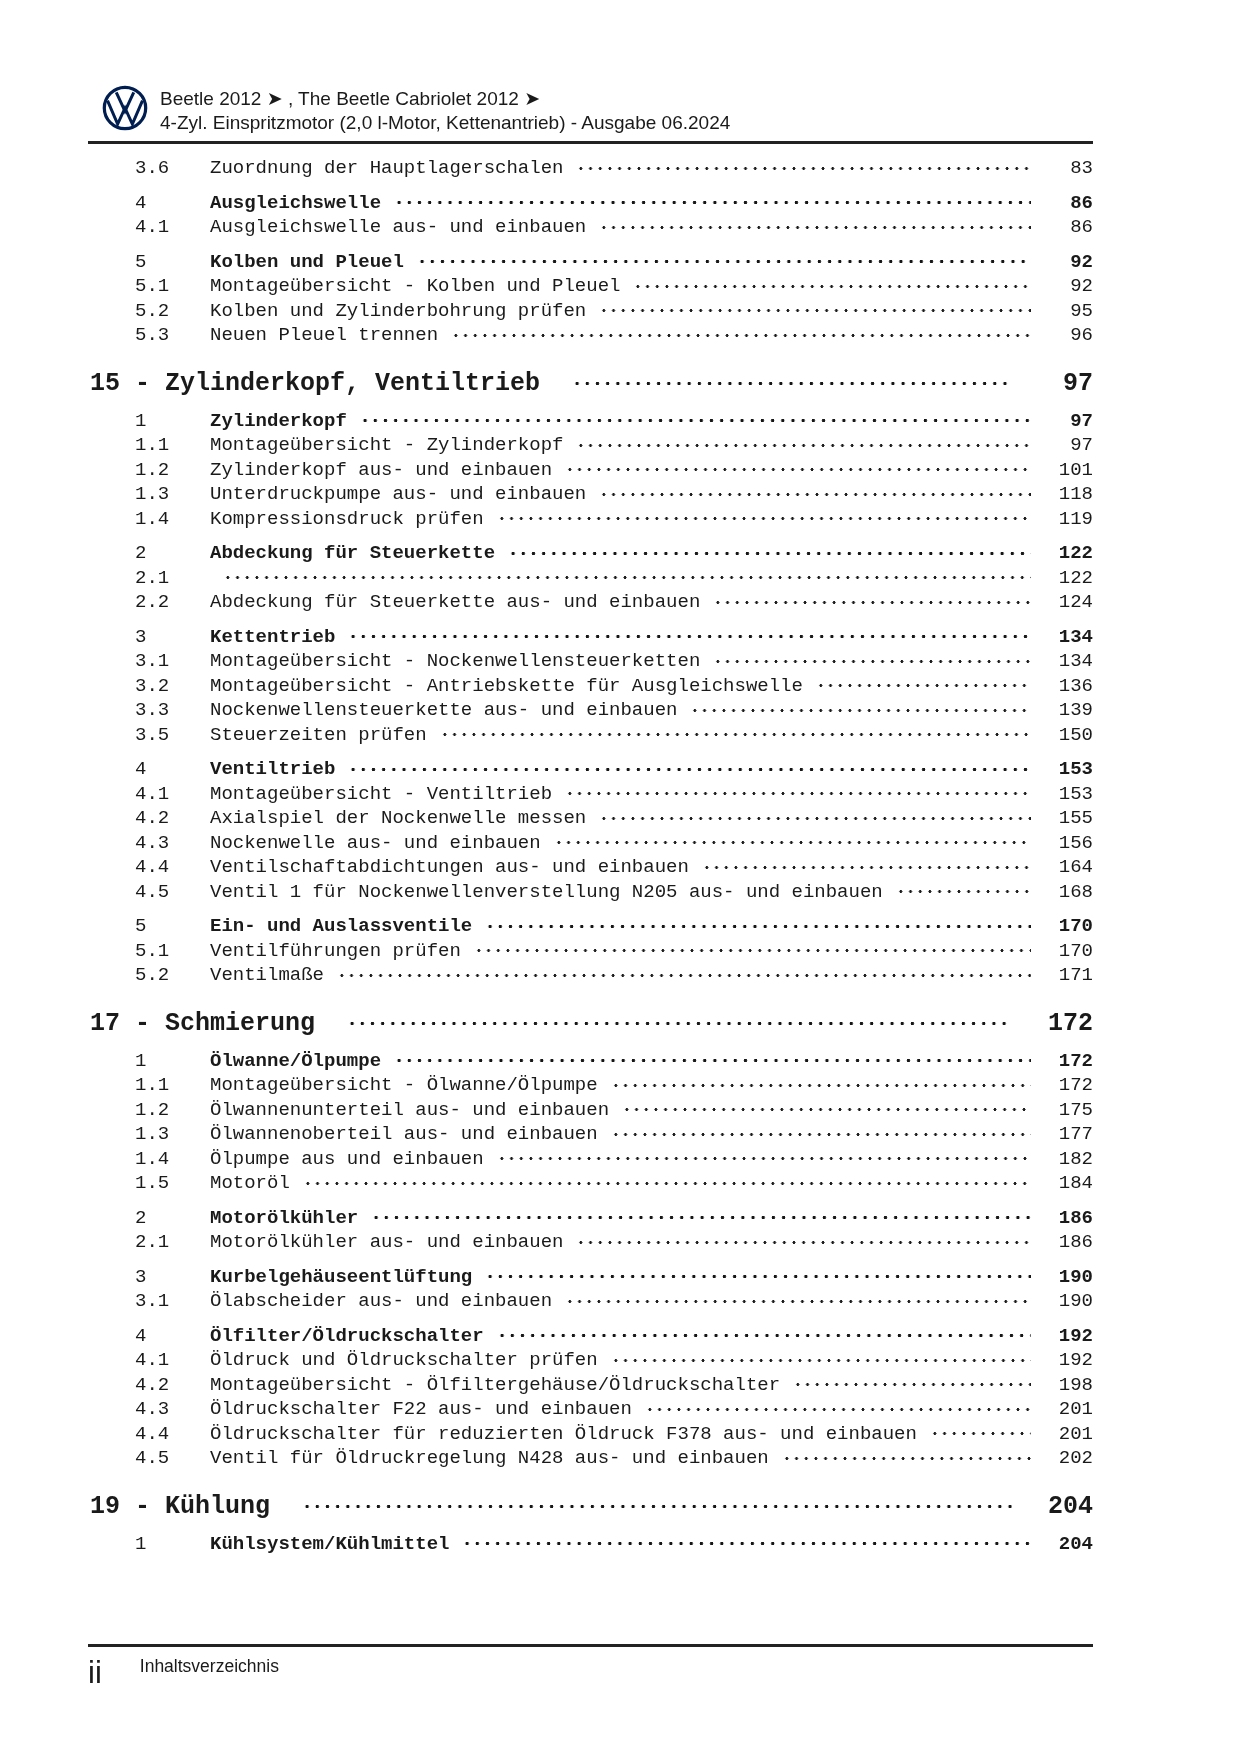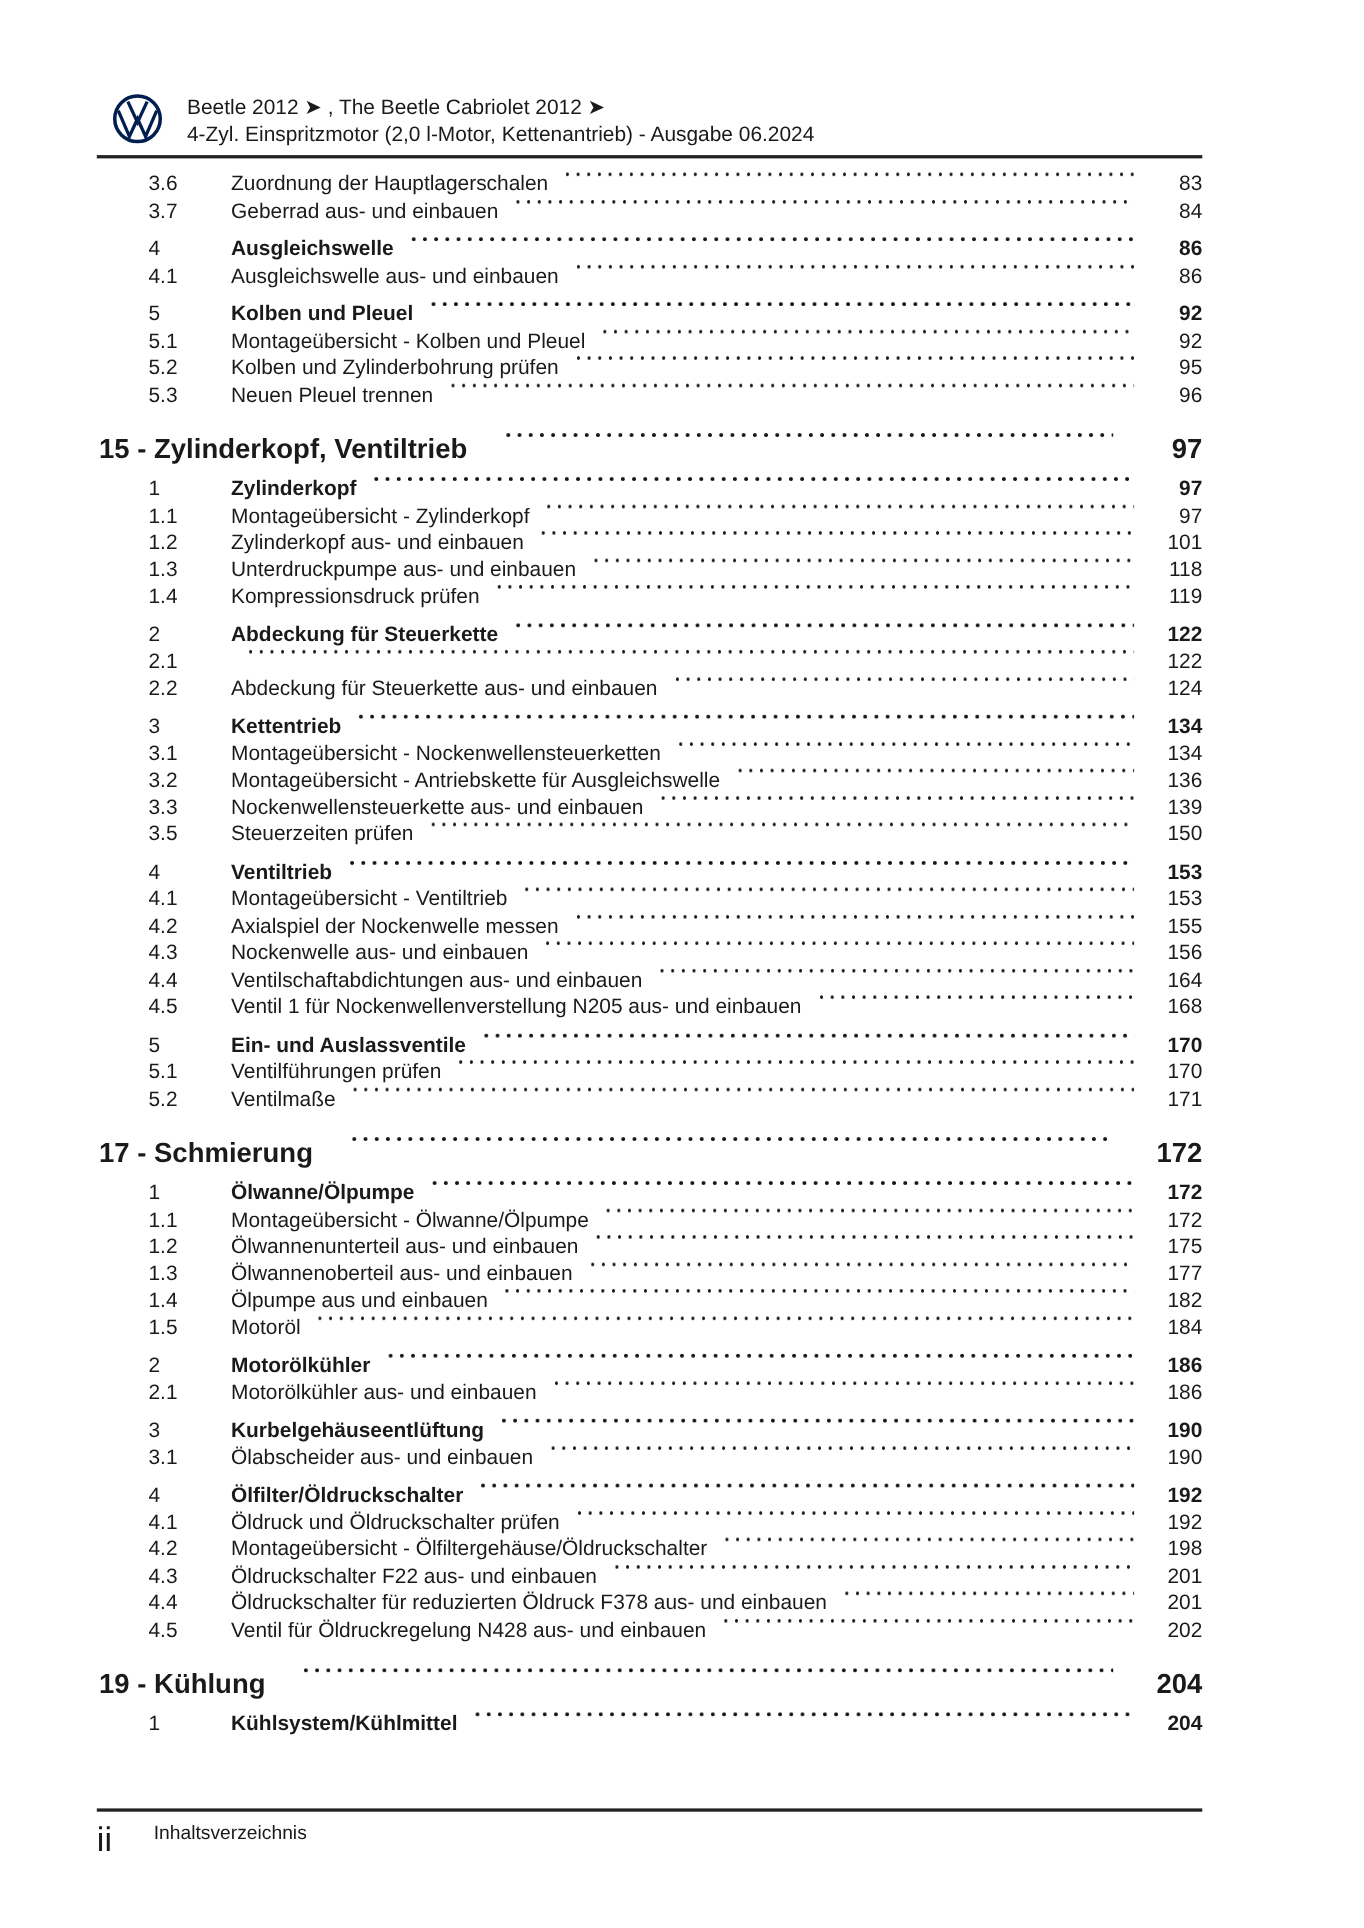--- a/index.html
+++ b/index.html
@@ -8,38 +8,39 @@
     width:1240px; height:1753px;
     background:#ffffff;
     font-family:"Liberation Sans","DejaVu Sans",sans-serif;
     color:#1a1a1a;
     overflow:hidden;
   }
 
   
   .vw-logo { position:absolute; left:102px; top:85px; }
   .header-text {
-    position:absolute; left:170px; top:87px;
+    position:absolute; left:160px; top:87px;
     font-size:19px; line-height:23.5px; white-space:nowrap;
   }
   .rule {
     position:absolute; left:88px; width:1005px; height:3px;
     background:#222222;
   }
   .header-rule { top:141px; }
   .footer-rule { top:1644px; }
 
   
   #toc { position:absolute; left:0; top:156px; width:1240px; }
 
   .toc-row {
-    display:flex; align-items:flex-start;
+    display:flex; align-items:center;
     margin:0 147px 0 135px;
     font-size:19px; line-height:24.5px;
     white-space:nowrap;
+    font-family:Liberation Mono, monospace;
   }
   .toc-row.section { margin-top:10px; }
   .toc-row.section .title,
   .toc-row.section .pagenum { font-weight:700; }
 
   .toc-row.chapter {
     margin:21px 147px 7px 90px;
     font-size:25px; line-height:30px; font-weight:700;gap:19px;
   }
 
@@ -91,26 +92,20 @@
 
   <div class="rule header-rule"></div>
 
   <main id="toc">
       <div class="toc-row sub">
         <span class="num">3.6</span>
         <span class="title">Zuordnung der Hauptlagerschalen</span>
         <span class="leader"></span>
         <span class="pagenum">83</span>
       </div>
-      <div class="toc-row sub">
-        <span class="num">3.7</span>
-        <span class="title">Geberrad aus- und einbauen</span>
-        <span class="leader"></span>
-        <span class="pagenum">84</span>
-      </div>
       <div class="toc-row section">
         <span class="num">4</span>
         <span class="title">Ausgleichswelle</span>
         <span class="leader"></span>
         <span class="pagenum">86</span>
       </div>
       <div class="toc-row sub">
         <span class="num">4.1</span>
         <span class="title">Ausgleichswelle aus- und einbauen</span>
         <span class="leader"></span>

